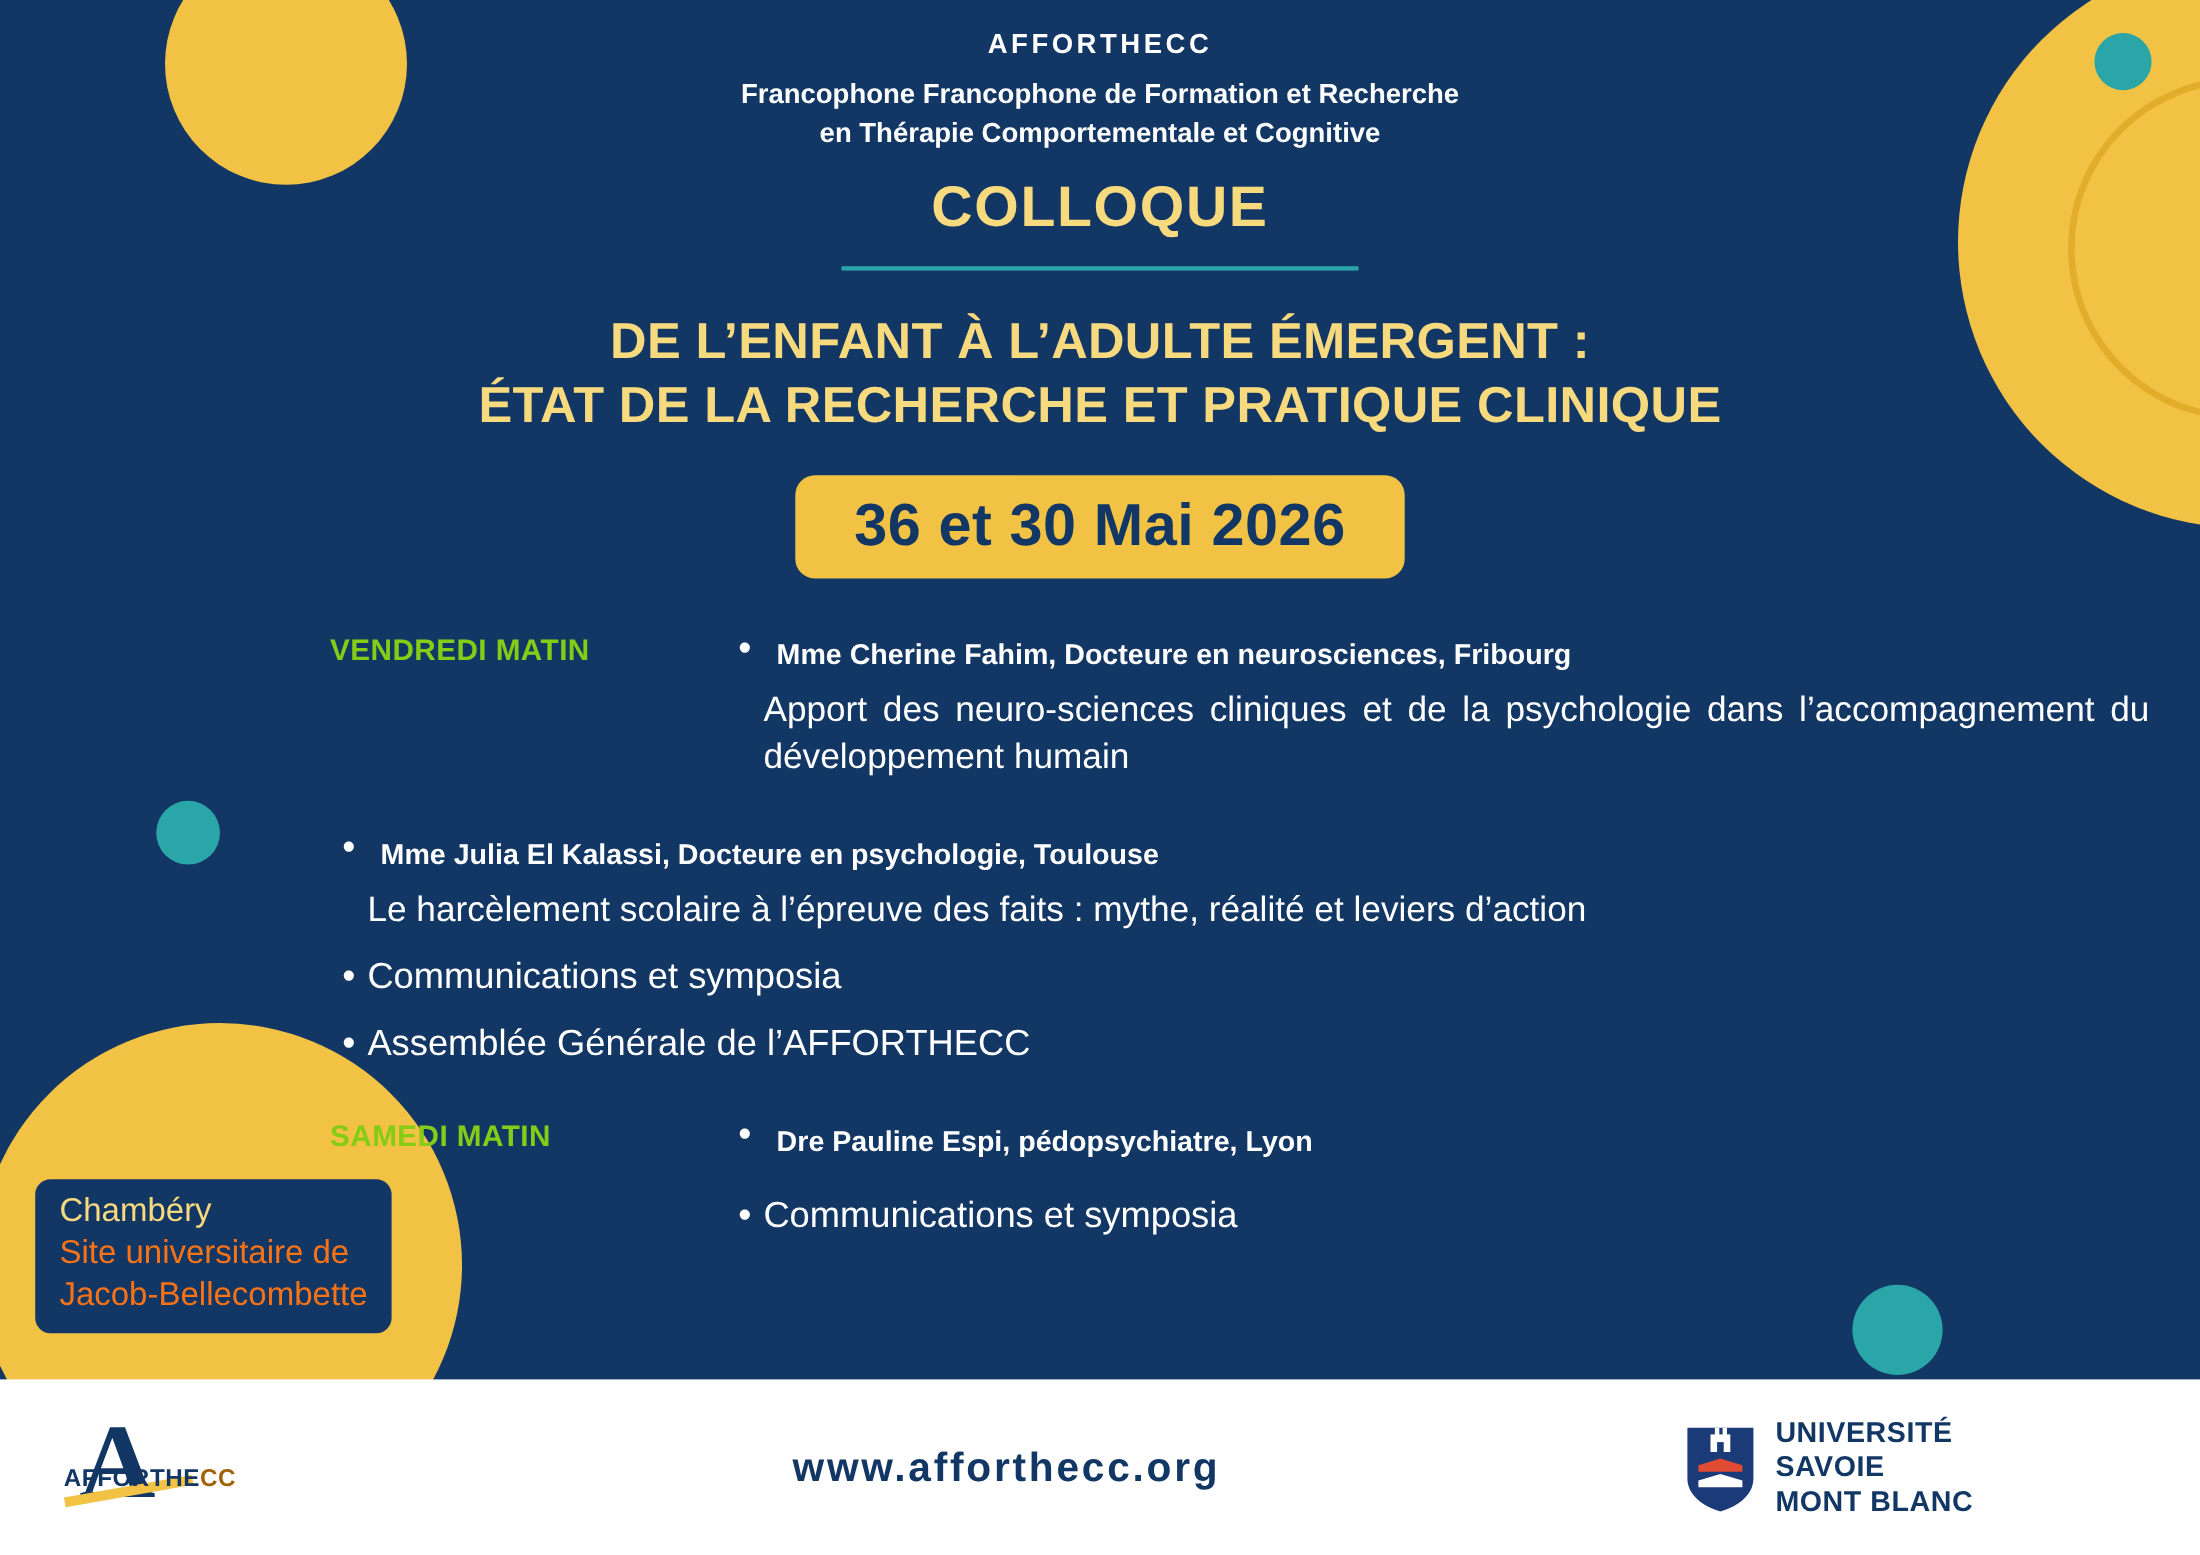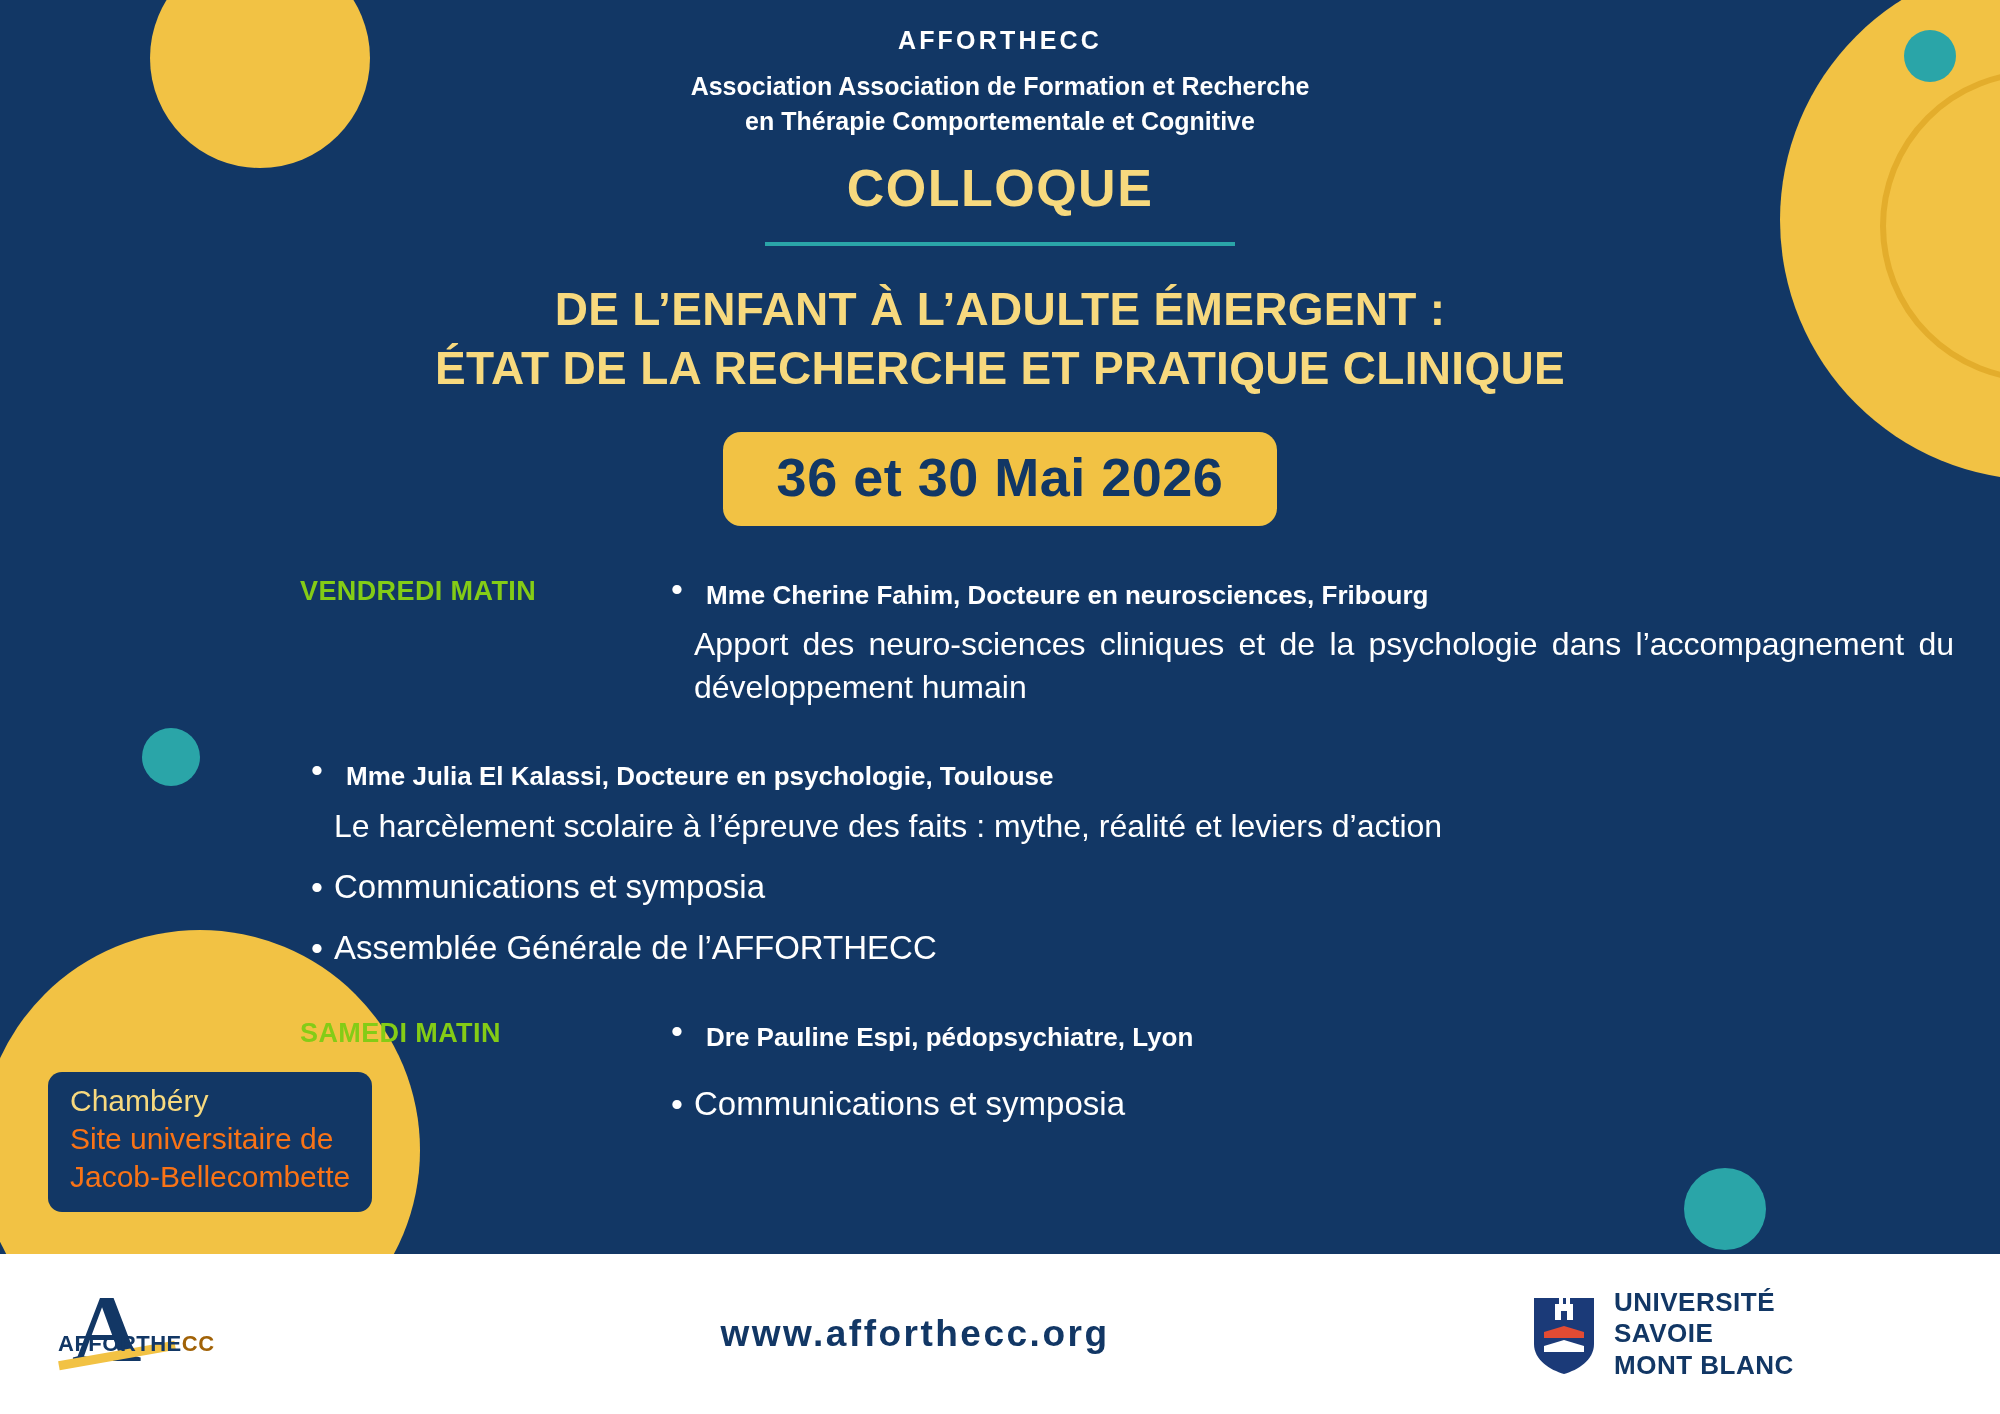--- a/index.html
+++ b/index.html
@@ -175,21 +175,21 @@
     color: #ffffff;
     font-size: 33px;
     line-height: 1.3;
     margin: 0;
   }
   .gap-sm { height: 26px; }
 
   
   .location {
     position: absolute;
-    left: 48px;
+    left: 32px;
     top: 1072px;
     z-index: 6;
     background: #123765;
     border-radius: 14px;
     padding: 12px 22px 16px 22px;
     box-shadow: 0 0 0 0 transparent;
   }
   .loc-city {
     color: #f7d97e;
     font-size: 30px;
@@ -292,21 +292,21 @@
   <div class="deco circle-yellow-topleft"></div>
   <div class="deco circle-yellow-right"></div>
   <div class="deco ring-right"></div>
   <div class="deco circle-teal-topright"></div>
   <div class="deco circle-teal-left"></div>
   <div class="deco circle-yellow-bottomleft"></div>
   <div class="deco circle-teal-bottomright"></div>
 
   <div class="header">
     <p class="assoc-abbr">AFFORTHECC</p>
-    <p class="assoc-line">Association Association de Formation et Recherche</p>
+    <p class="assoc-line">Francophone Francophone de Formation et Recherche</p>
     <p class="assoc-line">en Thérapie Comportementale et Cognitive</p>
     <h1 class="colloque">COLLOQUE</h1>
     <div class="divider"></div>
     <h2 class="title-main">
       <span>DE L’ENFANT À L’ADULTE ÉMERGENT :</span><br>
       <span>ÉTAT DE LA RECHERCHE ET PRATIQUE CLINIQUE</span>
     </h2>
     <div class="date-badge">36 et 30 Mai 2026</div>
   </div>
 

